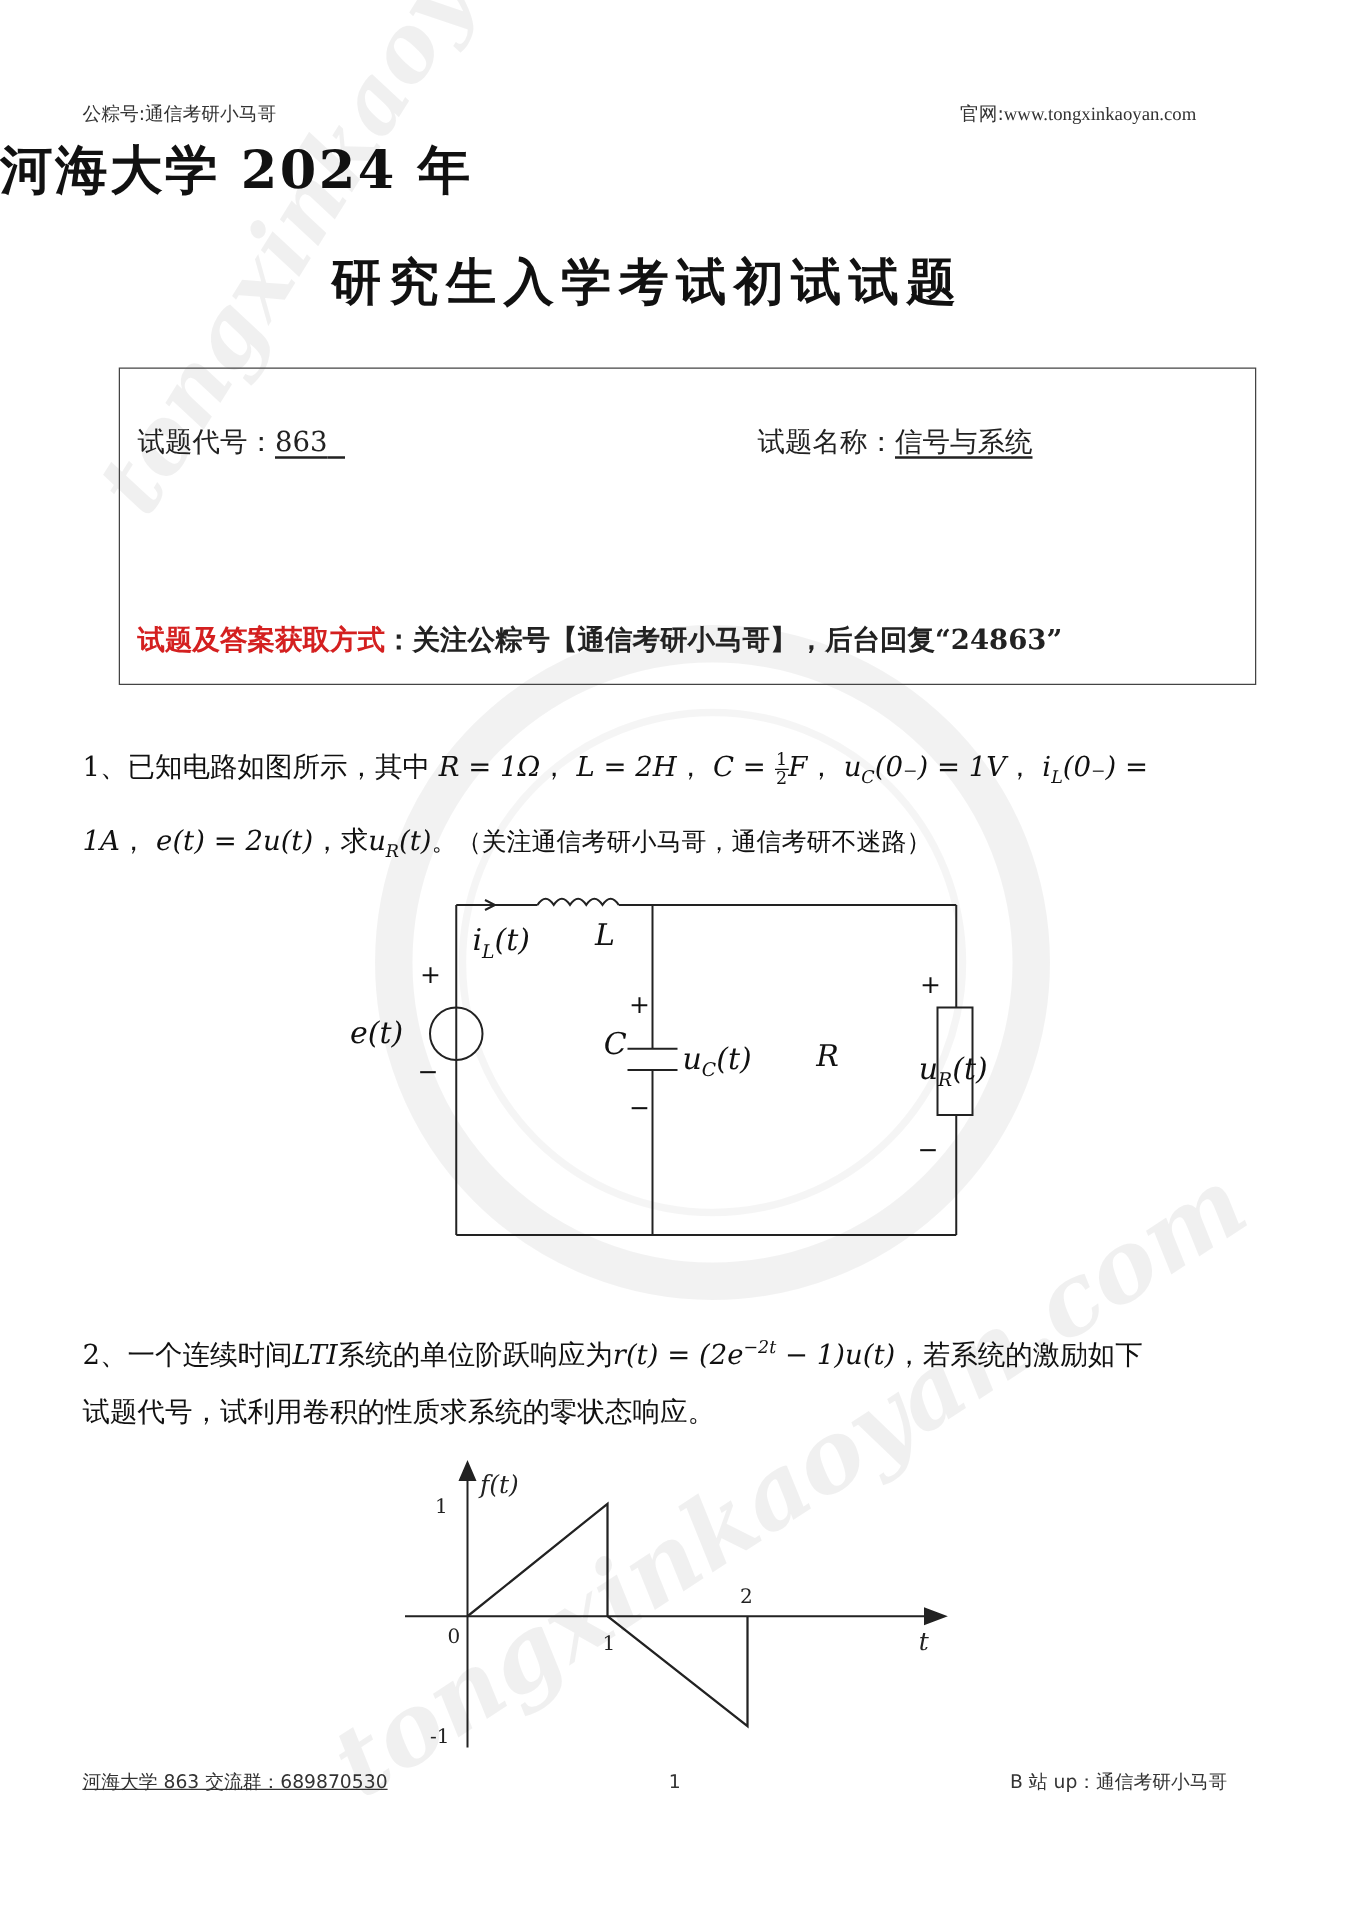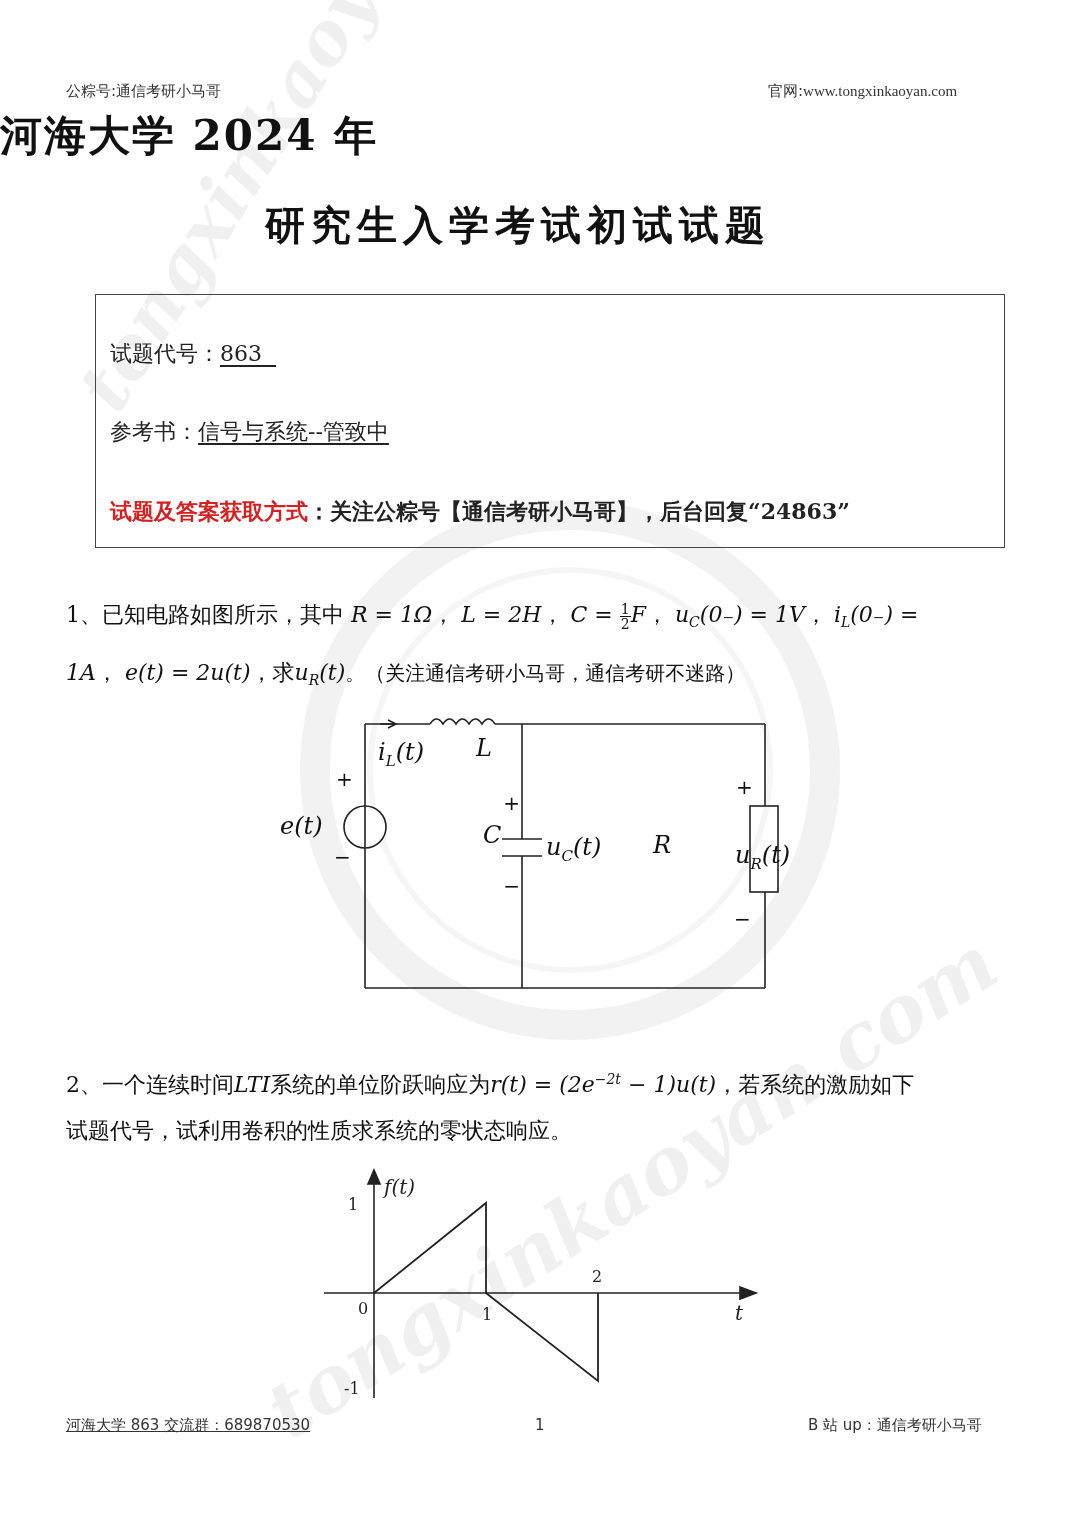--- a/index.html
+++ b/index.html
@@ -38,22 +38,22 @@
   <span>官网:</span><span class="hdr-mono">www.tongxinkaoyan.com</span>
 </div>
 
 <div class="abs title1">河海大学 2024 年</div>
 <div class="abs title2">研究生入学考试初试试题</div>
 
 <div class="abs infobox">
   <div class="abs info-line" style="left:14px; top:44px;">
     <span>试题代号：</span><span class="uline">863</span><span class="uline">&nbsp;&nbsp;</span>
   </div>
-  <div class="abs info-line" style="left:14px; top:122px;">
-    <span>参考书：</span><span class="uline">信号与系统--管致中</span>
+  <div class="abs info-line" style="left:510px; top:44px;">
+    <span>试题名称：</span><span class="uline">信号与系统</span>
   </div>
   <div class="abs info-line" style="left:14px; top:202px; font-weight:bold;">
     <span class="red">试题及答案获取方式</span><span>：关注公粽号【通信考研小马哥】，后台回复“24863”</span>
   </div>
 </div>
 
 <div class="abs q" style="top:600px;">
   <span>1、已知电路如图所示，其中</span>
   <span class="math">R = 1Ω</span>，
   <span class="math">L = 2H</span>，

